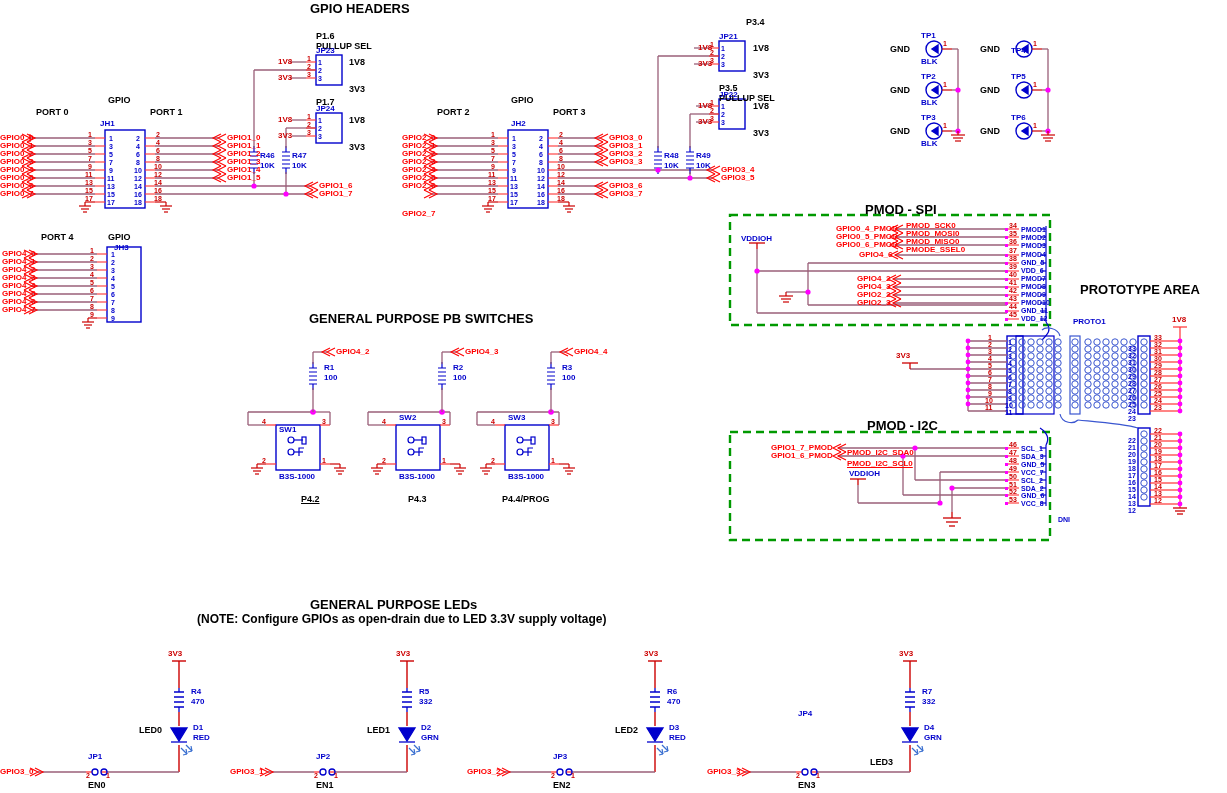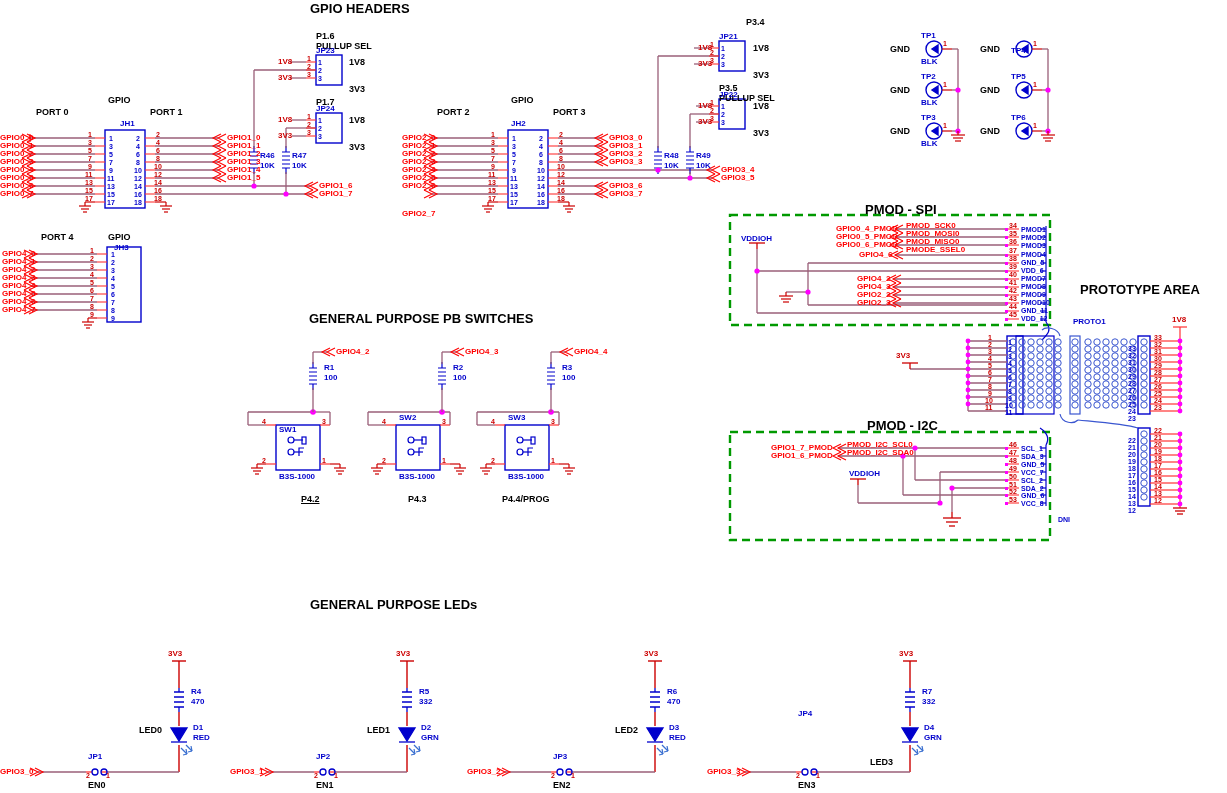--- a/index.html
+++ b/index.html
@@ -1151,25 +1151,26 @@
     </g>
   </g>
 </svg>
 
 <div class="lbl title" style="left:310px;top:2px;">GPIO HEADERS</div>
 <div class="lbl title" style="left:865px;top:203px;">PMOD - SPI</div>
 <div class="lbl title" style="left:867px;top:419px;">PMOD - I2C</div>
 <div class="lbl title" style="left:1080px;top:283px;">PROTOTYPE AREA</div>
 <div class="lbl title" style="left:309px;top:312px;">GENERAL PURPOSE PB SWITCHES</div>
 <div class="lbl title" style="left:310px;top:598px;">GENERAL PURPOSE LEDs</div>
+<div class="lbl subtitle" style="left:197px;top:613px;">(NOTE: Configure GPIOs as open-drain due to LED 3.3V supply voltage)</div>
 
 <div class="lbl blk" style="left:36px;top:108px;">PORT 0</div>
 <div class="lbl blk" style="left:108px;top:96px;">GPIO</div>
 <div class="lbl blk" style="left:150px;top:108px;">PORT 1</div>
-<div class="lbl ref" style="left:120px;top:120px;">JH1</div>
+<div class="lbl ref" style="left:100px;top:120px;">JH1</div>
 
 <div class="lbl net" style="left:0px;top:134px;">GPIO0_0</div>
 <div class="lbl net" style="left:0px;top:142px;">GPIO0_1</div>
 <div class="lbl net" style="left:0px;top:150px;">GPIO0_2</div>
 <div class="lbl net" style="left:0px;top:158px;">GPIO0_3</div>
 <div class="lbl net" style="left:0px;top:166px;">GPIO0_4</div>
 <div class="lbl net" style="left:0px;top:174px;">GPIO0_5</div>
 <div class="lbl net" style="left:0px;top:182px;">GPIO0_6</div>
 <div class="lbl net" style="left:0px;top:190px;">GPIO0_7</div>
 
@@ -1446,21 +1447,21 @@
 <div class="lbl pin" style="left:1021px;top:275px;">PMOD7</div>
 <div class="lbl pin" style="left:1021px;top:283px;">PMOD8</div>
 <div class="lbl pin" style="left:1021px;top:291px;">PMOD9</div>
 <div class="lbl pin" style="left:1021px;top:299px;">PMOD10</div>
 <div class="lbl pin" style="left:1021px;top:307px;">GND_11</div>
 <div class="lbl pin" style="left:1021px;top:315px;">VDD_12</div>
 
 <div class="lbl ref" style="left:849px;top:470px;font-size:8px;">VDDIOH</div>
 <div class="lbl net" style="left:771px;top:444px;">GPIO1_7_PMOD</div>
 <div class="lbl net" style="left:771px;top:452px;">GPIO1_6_PMOD</div>
-<div class="lbl net" style="left:847px;top:441px;">PMOD_I2C_SCL0</div>
+<div class="lbl net" style="left:847px;top:460px;text-decoration:underline;">PMOD_I2C_SCL0</div>
 <div class="lbl net" style="left:847px;top:449px;">PMOD_I2C_SDA0</div>
 
 <div class="lbl pinr" style="left:1009px;top:441px;">46</div>
 <div class="lbl pinr" style="left:1009px;top:449px;">47</div>
 <div class="lbl pinr" style="left:1009px;top:457px;">48</div>
 <div class="lbl pinr" style="left:1009px;top:465px;">49</div>
 <div class="lbl pinr" style="left:1009px;top:473px;">50</div>
 <div class="lbl pinr" style="left:1009px;top:481px;">51</div>
 <div class="lbl pinr" style="left:1009px;top:488px;">52</div>
 <div class="lbl pinr" style="left:1009px;top:496px;">53</div>

